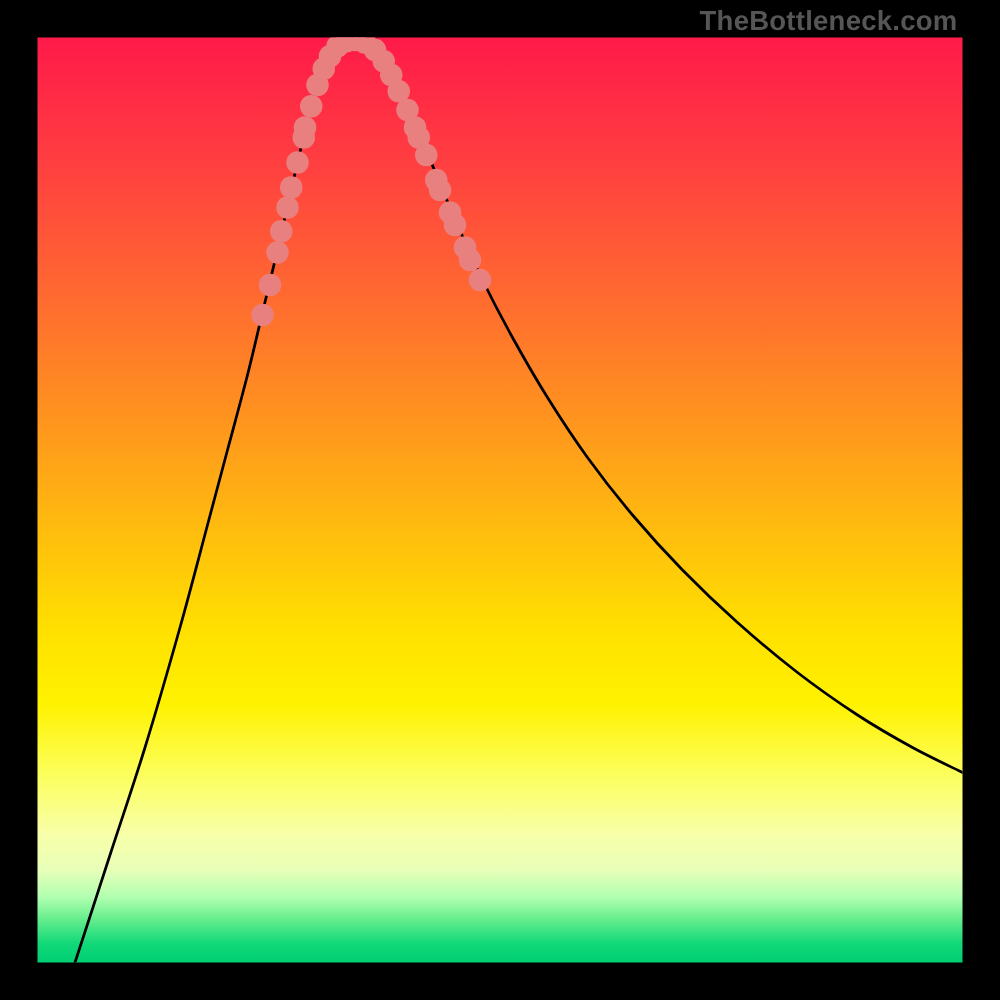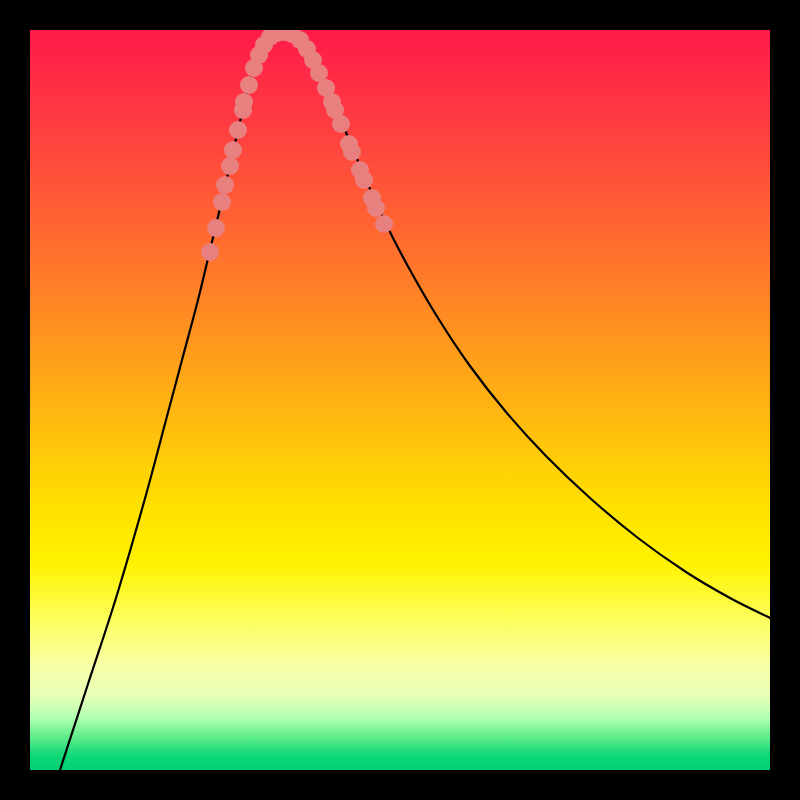--- a/index.html
+++ b/index.html
@@ -49,20 +49,21 @@
     left: 0;
     top: 0;
     width: 740px;
     height: 740px;
   }
 </style>
 </head>
 <body>
 <div class="frame">
 
+  <div class="watermark">TheBottleneck.com</div>
 
   <div class="plot-area">
     <svg class="overlay" viewBox="0 0 740 740" preserveAspectRatio="none">
       <path id="curve-path" fill="none" stroke-width="2.2" stroke-linecap="round" stroke-linejoin="round" d="M 30 740 C 34.666666666666664 725.6666666666666, 48.666666666666664 682.6666666666666, 58 654 C 67.33333333333333 625.3333333333334, 76.66666666666667 598.3333333333334, 86 568 C 95.33333333333333 537.6666666666666, 105.66666666666667 501.6666666666667, 114 472 C 122.33333333333333 442.3333333333333, 129.66666666666666 413.6666666666667, 136 390 C 142.33333333333334 366.3333333333333, 146.66666666666666 350, 152 330 C 157.33333333333334 310, 163.33333333333334 288.3333333333333, 168 270 C 172.66666666666666 251.66666666666666, 176 236.66666666666666, 180 220 C 184 203.33333333333334, 188.66666666666666 184.16666666666666, 192 170 C 195.33333333333334 155.83333333333334, 197.33333333333334 146.66666666666666, 200 135 C 202.66666666666666 123.33333333333333, 205.66666666666666 110, 208 100 C 210.33333333333334 90, 212 83, 214 75 C 216 67, 218 59.166666666666664, 220 52 C 222 44.833333333333336, 224 37.666666666666664, 226 32 C 228 26.333333333333332, 230 22, 232 18 C 234 14, 235.83333333333334 10.5, 238 8 C 240.16666666666666 5.5, 242.66666666666666 4.166666666666667, 245 3 C 247.33333333333334 1.8333333333333333, 249.5 1.1666666666666667, 252 1 C 254.5 0.8333333333333334, 257.3333333333333 1, 260 2 C 262.6666666666667 3, 265.3333333333333 4.666666666666666, 268 7 C 270.6666666666667 9.333333333333334, 273.3333333333333 12.166666666666666, 276 16 C 278.6666666666667 19.833333333333332, 281 24.333333333333332, 284 30 C 287 35.666666666666664, 290.3333333333333 42, 294 50 C 297.6666666666667 58, 301.6666666666667 67.66666666666667, 306 78 C 310.3333333333333 88.33333333333333, 315 100, 320 112 C 325 124, 330 136.33333333333334, 336 150 C 342 163.66666666666666, 348.6666666666667 179, 356 194 C 363.3333333333333 209, 371.3333333333333 224.33333333333334, 380 240 C 388.6666666666667 255.66666666666666, 398 272, 408 288 C 418 304, 428.6666666666667 320.3333333333333, 440 336 C 451.3333333333333 351.6666666666667, 463.3333333333333 367, 476 382 C 488.6666666666667 397, 502 411.6666666666667, 516 426 C 530 440.3333333333333, 544.6666666666666 454.3333333333333, 560 468 C 575.3333333333334 481.6666666666667, 592 495.6666666666667, 608 508 C 624 520.3333333333334, 640.6666666666666 532, 656 542 C 671.3333333333334 552, 686 560.3333333333334, 700 568 C 714 575.6666666666666, 733.3333333333334 584.6666666666666, 740 588" stroke="#000000"></path>
       <g id="markers-group">
           <circle cx="180" cy="222" r="9" fill="#e98080" stroke="#e98080" stroke-width="0"></circle>
           <circle cx="186" cy="198" r="9" fill="#e98080" stroke="#e98080" stroke-width="0"></circle>
           <circle cx="192" cy="172" r="9" fill="#e98080" stroke="#e98080" stroke-width="0"></circle>
           <circle cx="195" cy="155" r="9" fill="#e98080" stroke="#e98080" stroke-width="0"></circle>
           <circle cx="200" cy="136" r="9" fill="#e98080" stroke="#e98080" stroke-width="0"></circle>

